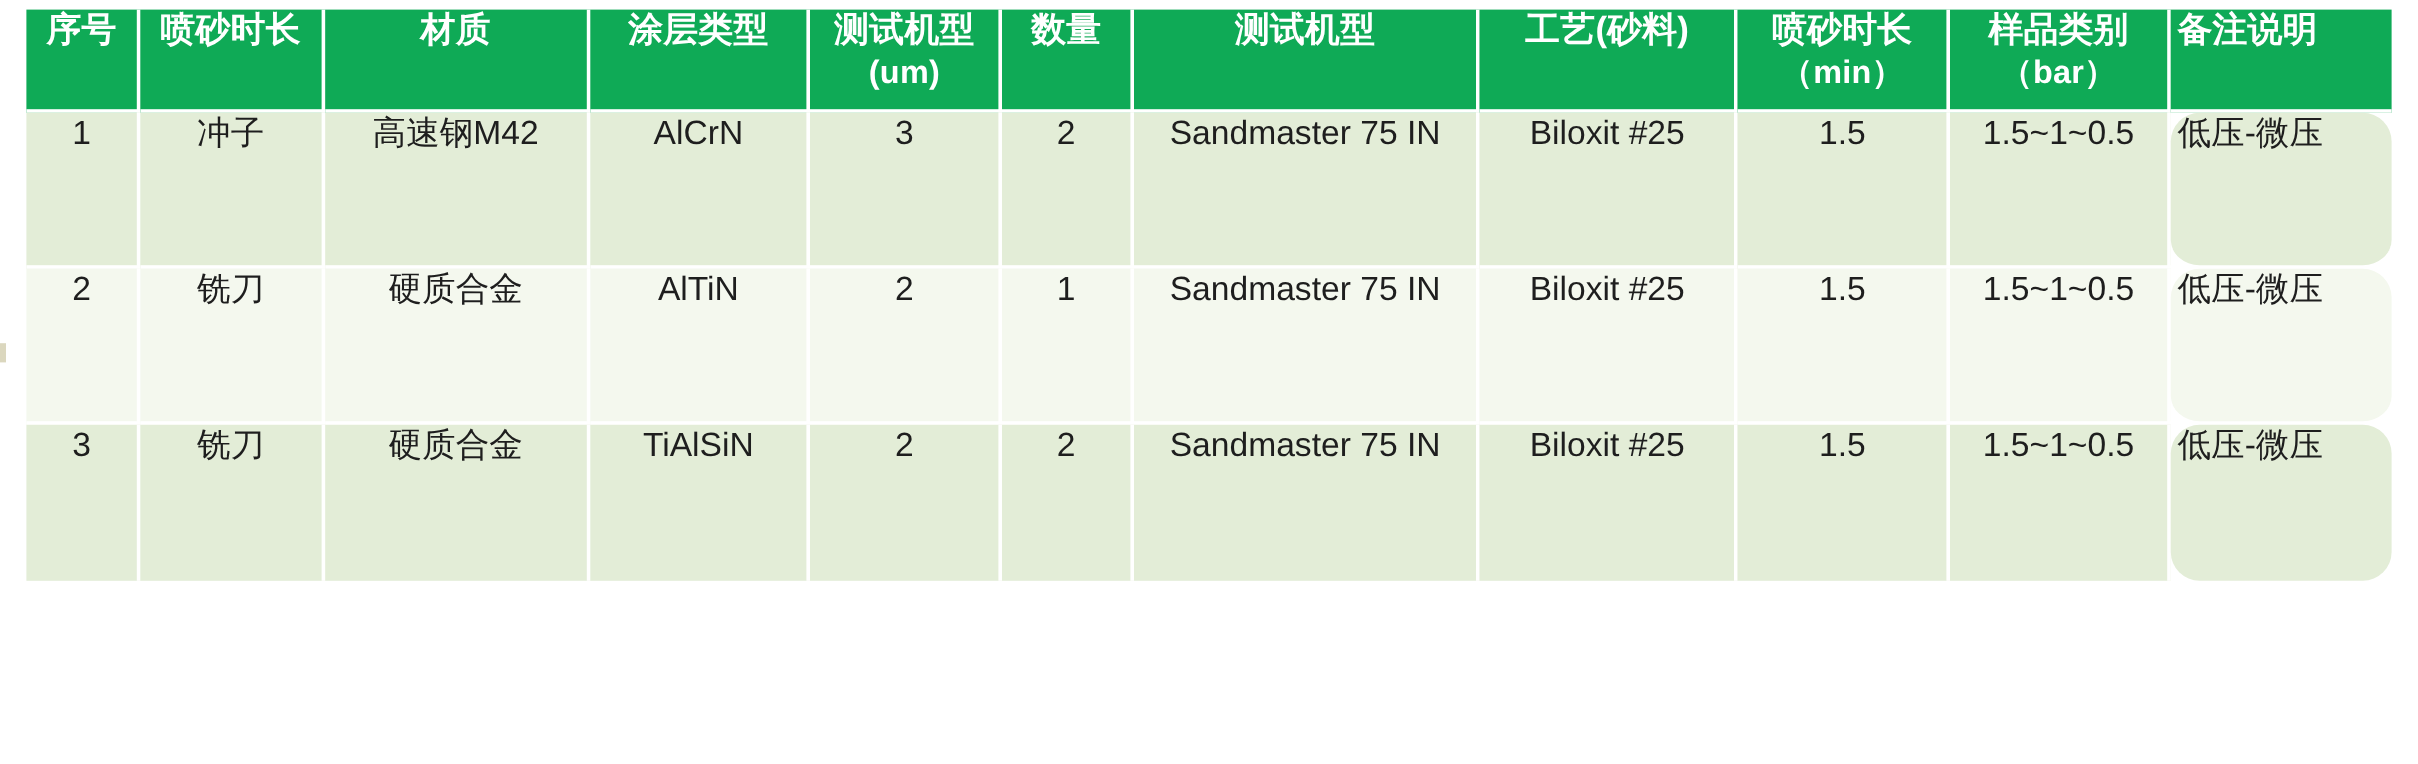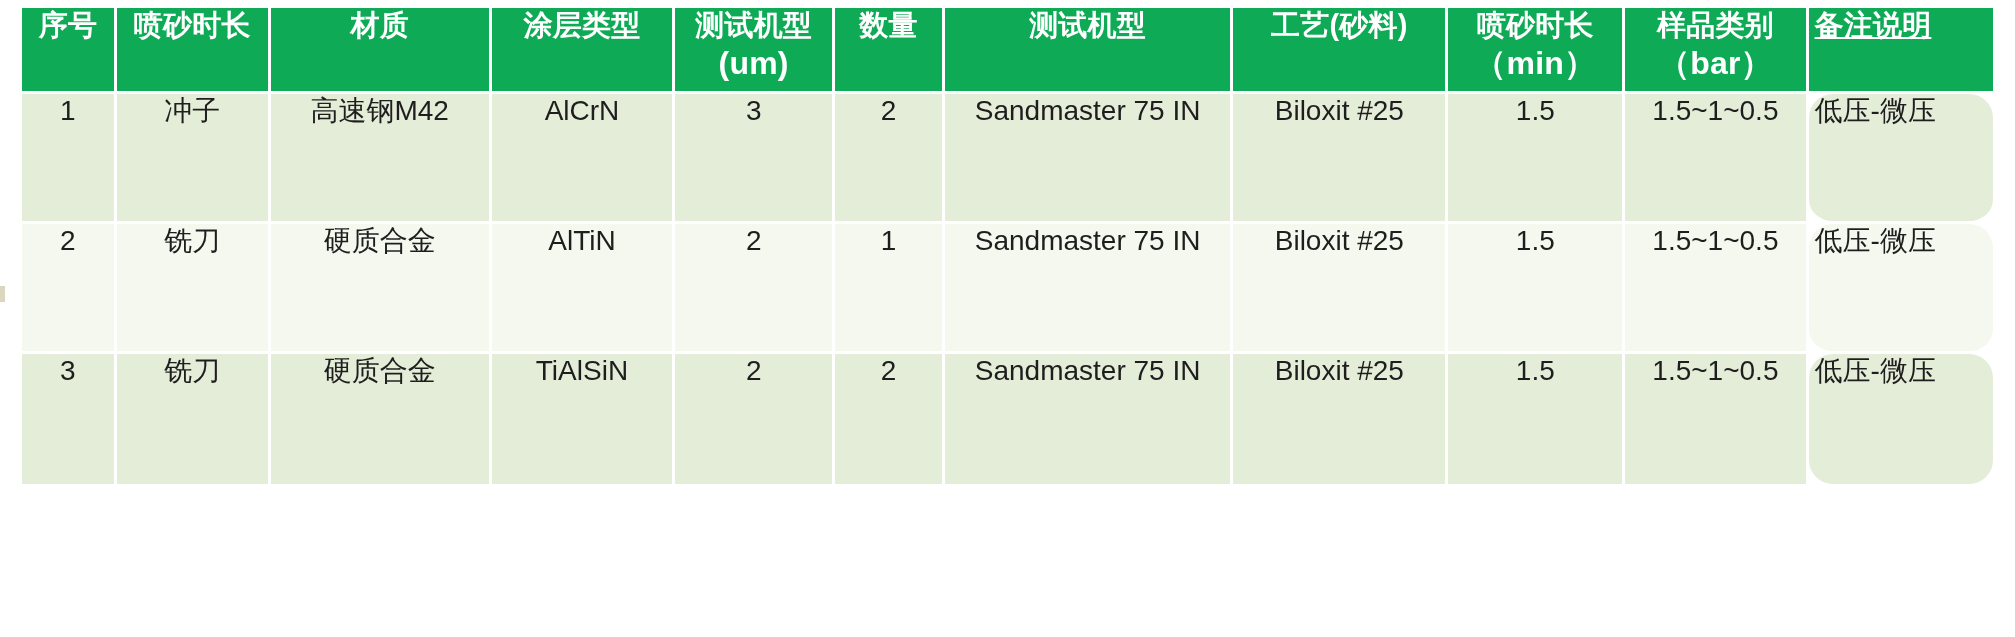--- a/index.html
+++ b/index.html
@@ -51,28 +51,27 @@
     color: #ffffff;
     font-weight: bold;
     font-size: 29px;
     line-height: 1.23;
     text-align: center;
     padding-top: 11px;
     letter-spacing: 0.2px;
   }
   thead th .unit {
     display: block;
-    font-size: 32px;
+    font-size: 27px;
     font-weight: bold;
     line-height: 1.24;
   }
   thead th.col-note {
     text-align: left;
     padding-left: 6px;
-    text-decoration: underline;
   }
 
   
   tbody td {
     height: 130px;
     font-size: 28px;
     color: #1e1e1e;
     text-align: center;
     padding-top: 20px;
     line-height: 1.2;

